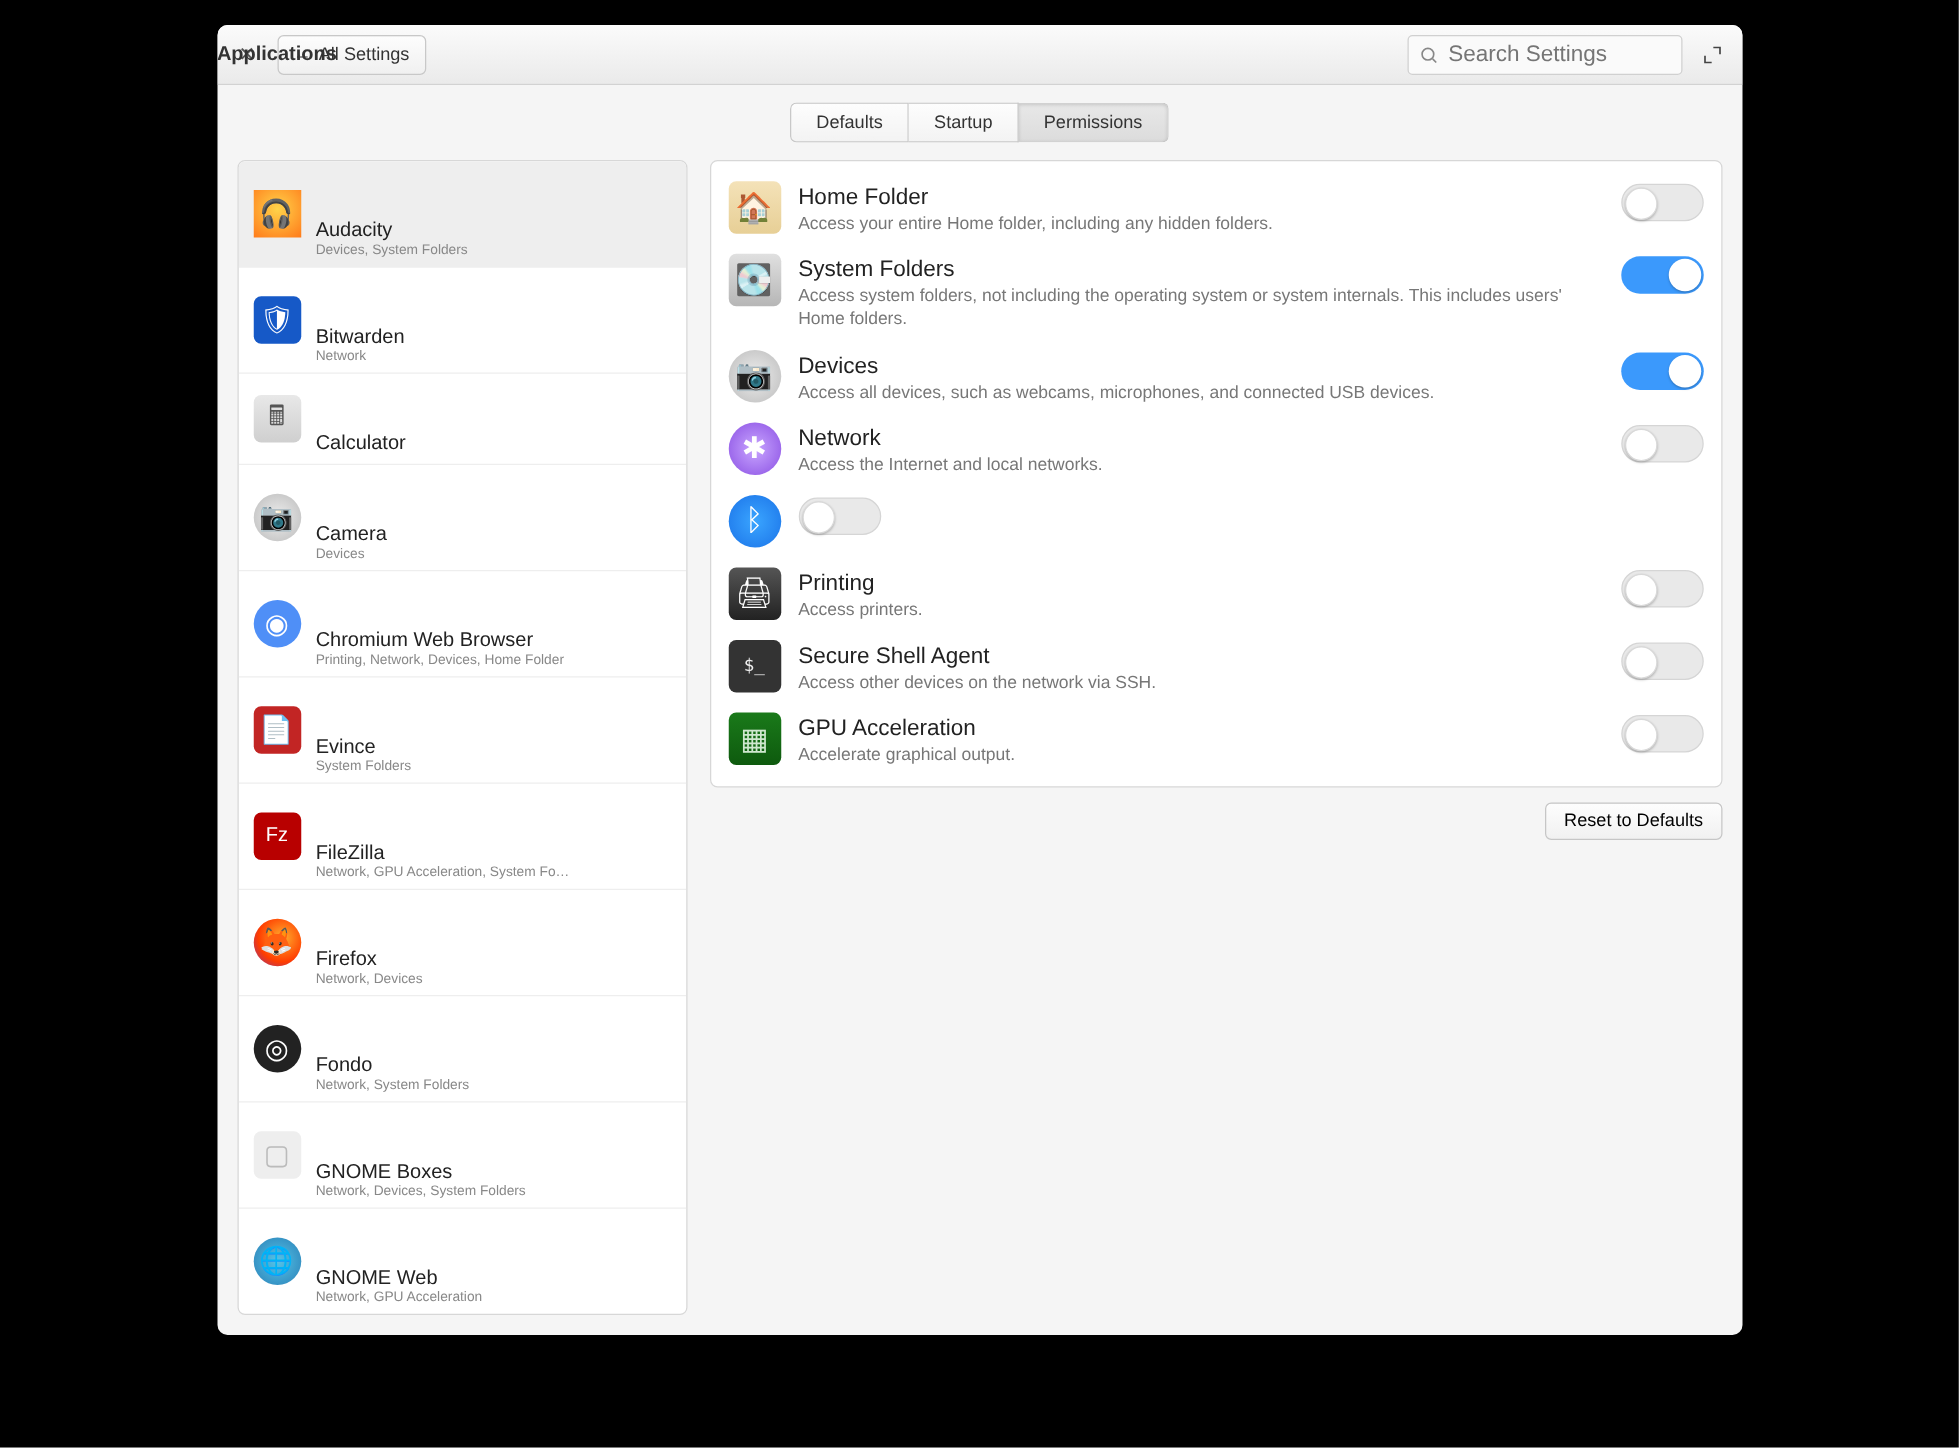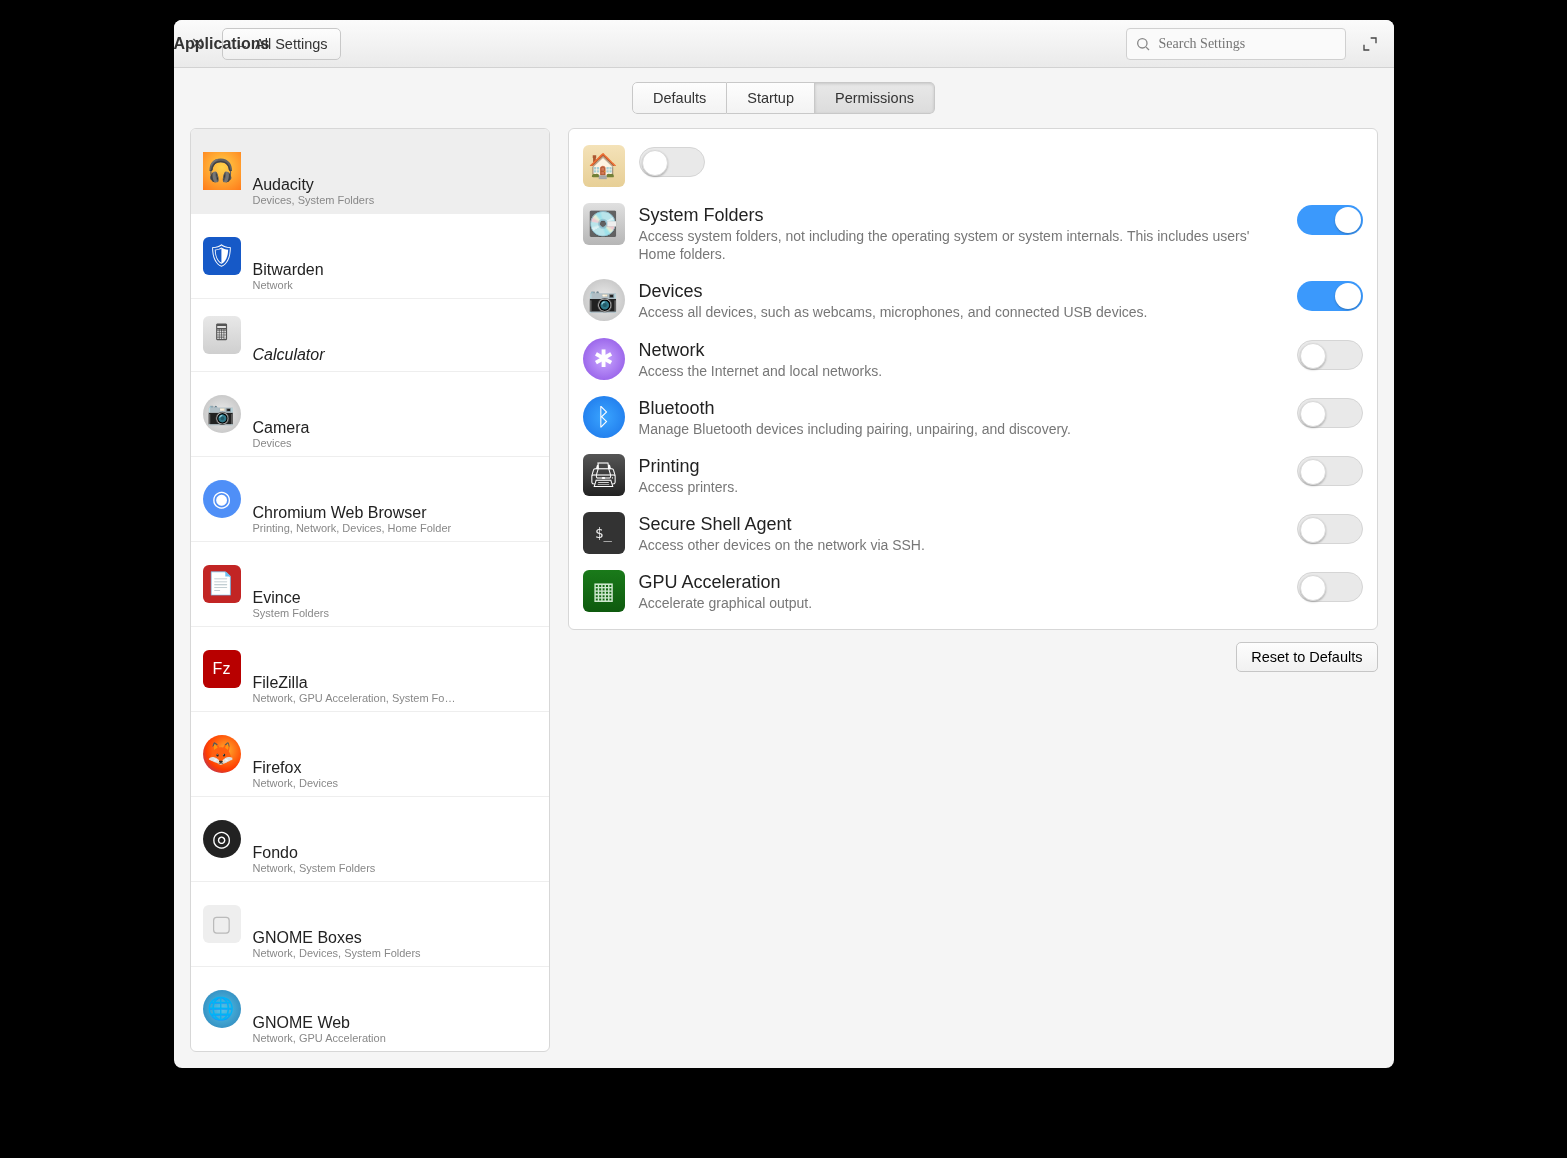--- a/index.html
+++ b/index.html
@@ -61,21 +61,21 @@
     margin-left: auto;
     width: 220px; height: 32px;
     background: #fafafa;
     border: 1px solid #d0d0d0;
     border-radius: 4px;
     display:flex; align-items:center;
     padding: 0 8px; gap:6px;
   }
   .hb-search input {
     border:none; background:transparent; outline:none;
-    font-size: 14px; color:#ef4444; width:100%;font-family:Liberation Serif, serif;
+    font-size: 18px; color:#ef4444; width:100%;
   }
   .hb-max {
     width:28px;height:28px;display:flex;align-items:center;justify-content:center;
     color:#444;font-size:16px;cursor:pointer;border-radius:4px;
   }
   .search-icon { width:16px;height:16px;color:#888;flex-shrink:0; }
 
   
   .tabrow {
     display:flex; justify-content:center; padding: 14px 0;
@@ -129,21 +129,21 @@
   .app-row:last-child { border-bottom:none; }
   .app-row.selected { background:#eee; }
   .app-icon {
     width:38px; height:38px; flex-shrink:0;
     display:flex;align-items:center;justify-content:center;
     font-size:22px;
   }
   .app-text { min-width:0; flex:1;margin-top:40px; }
   .app-name { font-size:16px; color:#222; }
   .app-sub  { font-size:11px; color:#888; white-space:nowrap; overflow:hidden; text-overflow:ellipsis; }
-  .app-row.single .app-text { display:flex; align-items:center;font-style:italic; }
+  .app-row.single .app-text { display:flex; align-items:center; }
   .app-row.single .app-name { font-size:16px; }
 
   
   .rightcol { flex:1; display:flex; flex-direction:column; gap:12px; }
   .perm-panel {
     background:#fff;
     border:1px solid #d7d7d7;
     border-radius:6px;
     padding: 8px 10px;
   }
@@ -335,20 +335,24 @@
     </div>
         </div>
       </div>
 
     <div class="rightcol">
       <div class="perm-panel" id="permPanel">
           <div class="perm-row">
     <div class="perm-icon ic-sq" style="background:linear-gradient(#f4e2b8,#e7cf96)">
               <span style="color:#a07b3a">🏠</span>
             </div>
+    <div class="perm-text">
+      <div class="perm-title">Home Folder</div>
+      <div class="perm-desc">Access your entire Home folder, including any hidden folders.</div>
+    </div>
     <div class="switch off">
       <div class="knob"></div>
     </div>
           </div>
           <div class="perm-row">
     <div class="perm-icon ic-sq" style="background:linear-gradient(#e0e0e0,#b6b6b6)">
               <span style="color:#555">💽</span>
             </div>
     <div class="perm-text">
       <div class="perm-title">System Folders</div>
@@ -379,24 +383,20 @@
       <div class="perm-desc">Access the Internet and local networks.</div>
     </div>
     <div class="switch off">
       <div class="knob"></div>
     </div>
           </div>
           <div class="perm-row">
     <div class="perm-icon ic-round" style="background:radial-gradient(circle,#3aa5ff,#1b73e8)">
               <span style="color:#fff">ᛒ</span>
             </div>
-    <div class="perm-text">
-      <div class="perm-title">Bluetooth</div>
-      <div class="perm-desc">Manage Bluetooth devices including pairing, unpairing, and discovery.</div>
-    </div>
     <div class="switch off">
       <div class="knob"></div>
     </div>
           </div>
           <div class="perm-row">
     <div class="perm-icon ic-sq" style="background:linear-gradient(#555,#222)">
               <span style="color:#fff">🖨</span>
             </div>
     <div class="perm-text">
       <div class="perm-title">Printing</div>

